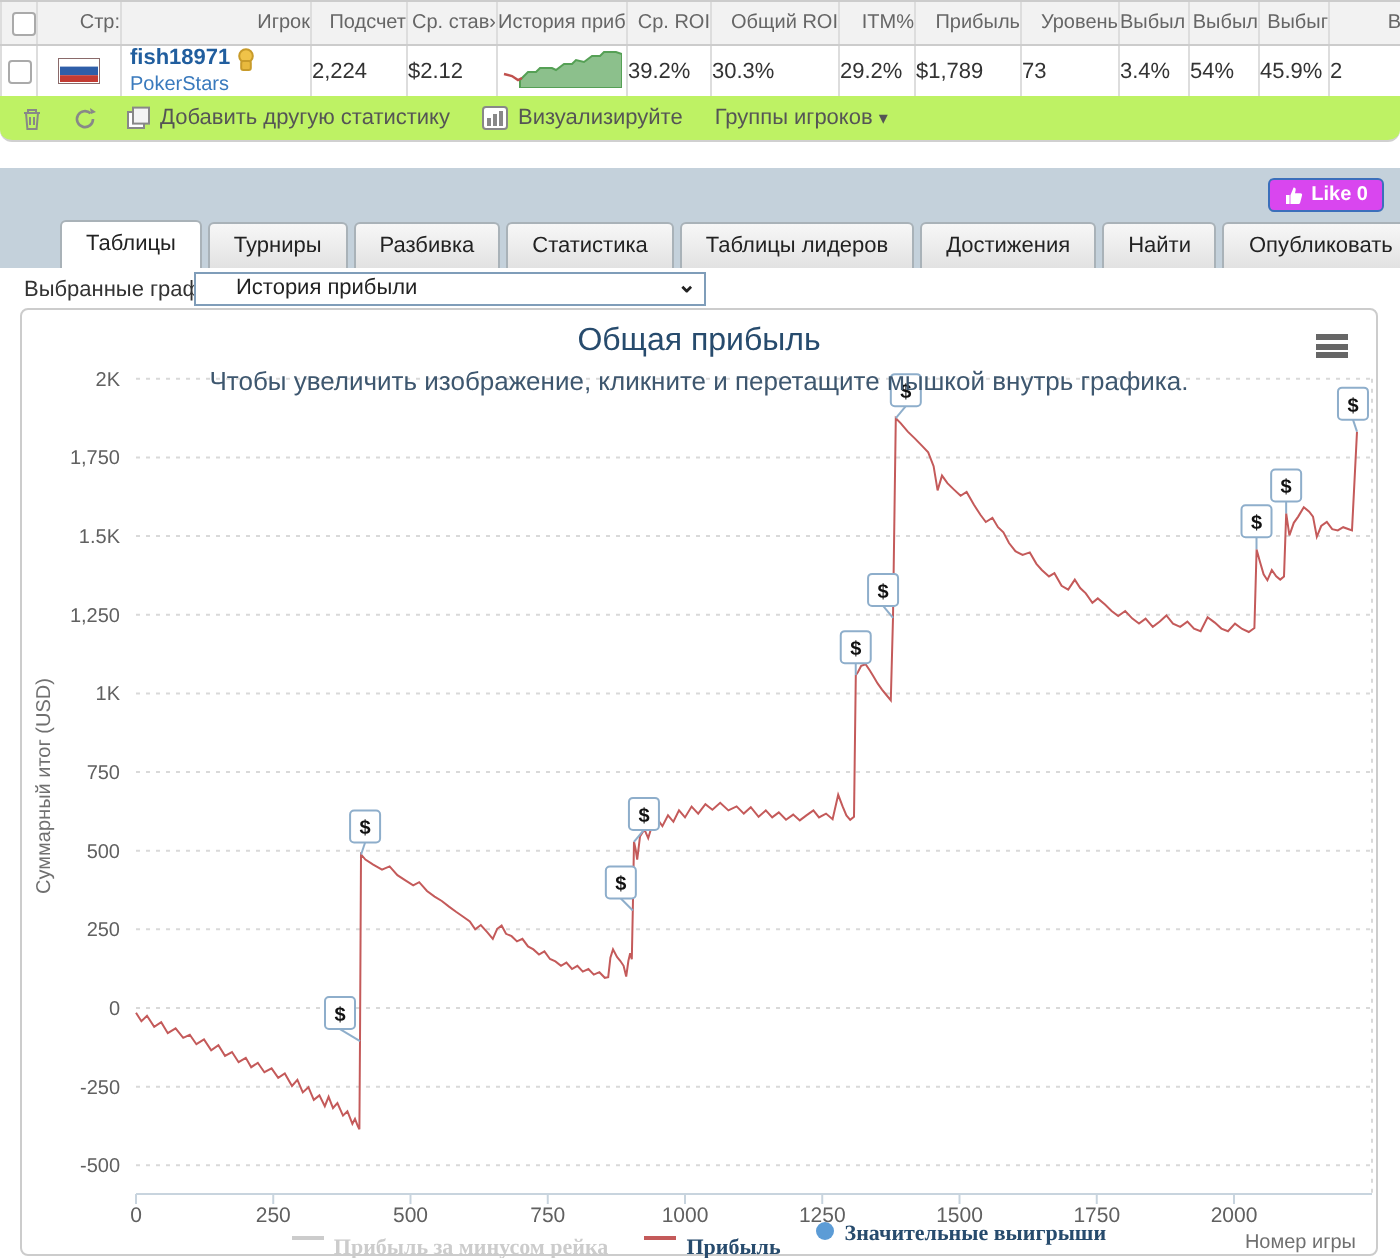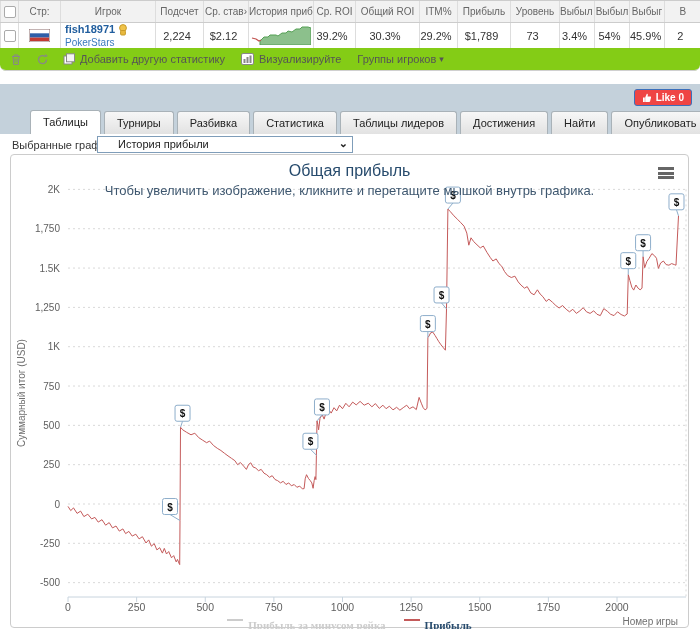--- a/index.html
+++ b/index.html
@@ -1,40 +1,40 @@
 <!DOCTYPE html>
 <html><head>
 <meta charset="utf-8">
 <style>
   * { margin:0; padding:0; box-sizing:border-box; }
   html,body { background:#fff; }
   body { font-family:"Liberation Sans", sans-serif; width:700px; height:629px; position:relative; overflow:hidden; color:#333; }
 
   
   .stats-table { position:absolute; left:0; top:0; width:700px; border-collapse:collapse; table-layout:fixed; }
-  .stats-table th { height:22px; background:#f2f2f2; border-top:1px solid #ccc; border-bottom:1px solid #ccc; border-left:1px solid #ddd; font-size:10px; font-weight:normal; color:#666; text-align:center; overflow:hidden; white-space:nowrap; }
-  .stats-table td { height:26px; background:#fff; border-left:1px solid #ddd; border-bottom:1px solid #ccc; font-size:11px; color:#333; text-align:center; padding-right:5px; overflow:hidden; white-space:nowrap; }
+  .stats-table th { height:22px; background:#f2f2f2; border-top:1px solid #ccc; border-bottom:1px solid #ccc; border-left:1px solid #ddd; font-size:10px; font-weight:normal; color:#666; text-align:right; overflow:hidden; white-space:nowrap; }
+  .stats-table td { height:26px; background:#fff; border-left:1px solid #ddd; border-bottom:1px solid #ccc; font-size:11px; color:#333; text-align:left; padding-right:5px; overflow:hidden; white-space:nowrap; }
   .stats-table td.c { text-align:center; padding-right:0; }
   .stats-table td.l { text-align:left; padding-left:4px; }
   .chk { display:inline-block; width:12px; height:12px; background:#fff; border:1px solid #aaa; border-radius:2px; vertical-align:middle; }
   .player-name { color:#215e9e; font-weight:bold; font-size:11px; text-decoration:none; }
   .player-site { color:#3a7abd; font-size:10px; }
   .flagic { display:inline-block; vertical-align:middle; }
 
   
-  .toolbar { position:absolute; left:0; top:48px; width:700px; height:23px; background:#84cc16; border-bottom:1px solid #d0d0d0; border-radius:0 0 6px 6px; display:flex; align-items:center; font-size:11px; color:#555; }
+  .toolbar { position:absolute; left:0; top:48px; width:700px; height:23px; background:#bef264; border-bottom:1px solid #d0d0d0; border-radius:0 0 6px 6px; display:flex; align-items:center; font-size:11px; color:#555; }
   .tb-ic { margin-left:10px; display:inline-flex; align-items:center; }
   .tb-label { margin-left:5px; cursor:pointer; }
   .tb-caret { font-size:9px; color:#555; margin-left:3px; }
 
   
   .page-header { position:absolute; left:0; top:84px; width:700px; height:50px; background:#c4d1db; }
   .ph-title { position:absolute; left:12px; top:6px; font-size:13px; font-weight:bold; color:#1a1a1a; }
   .ph-title .site { color:#2f6eb2; }
-  .like-btn { position:absolute; right:8px; top:5px; height:17px; background:#ef4444; border:1px solid #3b6fbb; border-radius:3px; color:#fff; font-size:10px; font-weight:bold; display:flex; align-items:center; padding:0 7px; gap:4px; }
+  .like-btn { position:absolute; right:8px; top:5px; height:17px; background:#d946ef; border:1px solid #3b6fbb; border-radius:3px; color:#fff; font-size:10px; font-weight:bold; display:flex; align-items:center; padding:0 7px; gap:4px; }
   .tabs { position:absolute; left:30px; bottom:0; display:flex; gap:3px; align-items:flex-end; }
   .tab { background:linear-gradient(#f7f7f7,#e2e2e2); border:1px solid #a9b2b8; border-bottom:none; border-radius:3px 3px 0 0; font-size:11px; color:#222; padding:5px 12px 5px 12px; height:23px; cursor:pointer; white-space:nowrap; }
   .tab.active { background:#fff; height:24px; position:relative; z-index:2; }
 
   
   .select-row { position:absolute; left:0; top:136px; width:700px; height:18px; font-size:11px; color:#333; }
   .select-row .lbl { position:absolute; left:12px; top:3px; }
   .fake-select { position:absolute; left:97px; top:0; width:256px; height:17px; border:1px solid #7f9db9; background:#fff; font-size:11px; color:#222; line-height:15px; padding-left:20px; }
   .fake-select .arrow { position:absolute; right:4px; top:-1px; font-size:11px; font-weight:bold; color:#222; }
 
@@ -273,15 +273,18 @@
       <span></span>
       <span></span>
       <span></span>
     </div>
   <div class="legend" id="legend"><span class="item">
         <span class="sym-line" style="background: rgb(204, 204, 204);"></span>
         <span style="color: rgb(204, 204, 204);">Прибыль за минусом рейка</span>
       </span><span class="item">
         <span class="sym-line" style="background: rgb(196, 90, 90);"></span>
         <span style="color: rgb(39, 75, 109);">Прибыль</span>
+      </span><span class="item">
+        <span class="sym-dot" style="background: rgb(92, 156, 214);"></span>
+        <span style="color: rgb(39, 75, 109);">Значительные выигрыши</span>
       </span></div>
   <div class="xaxis-title">Номер игры</div>
 </div>
 
 </body></html>

